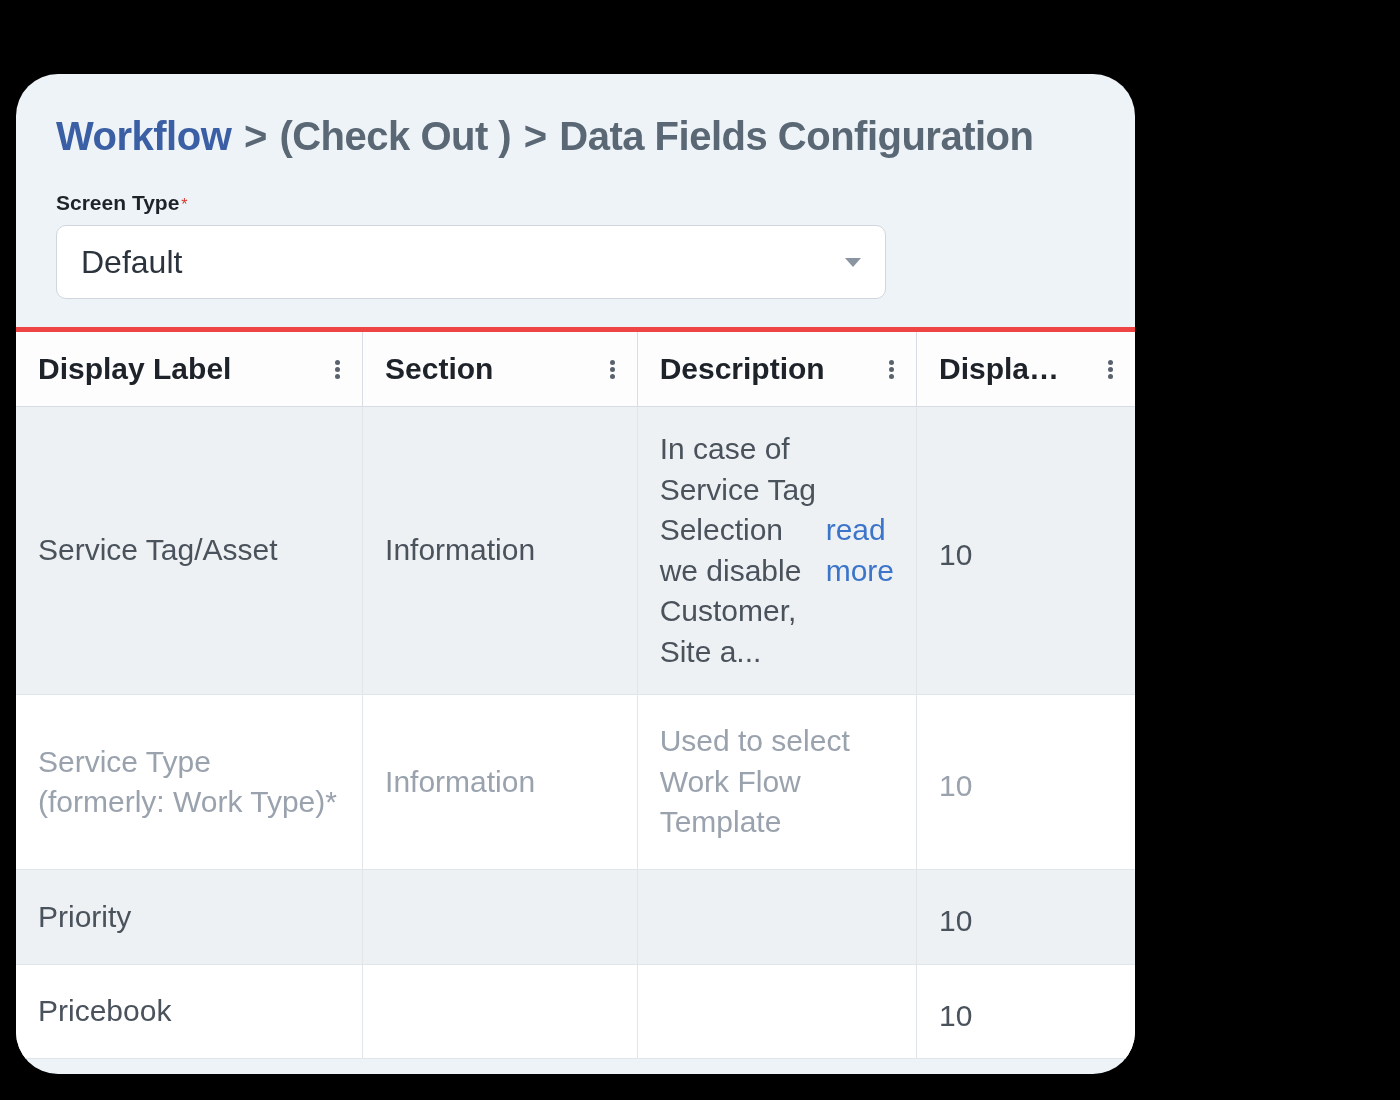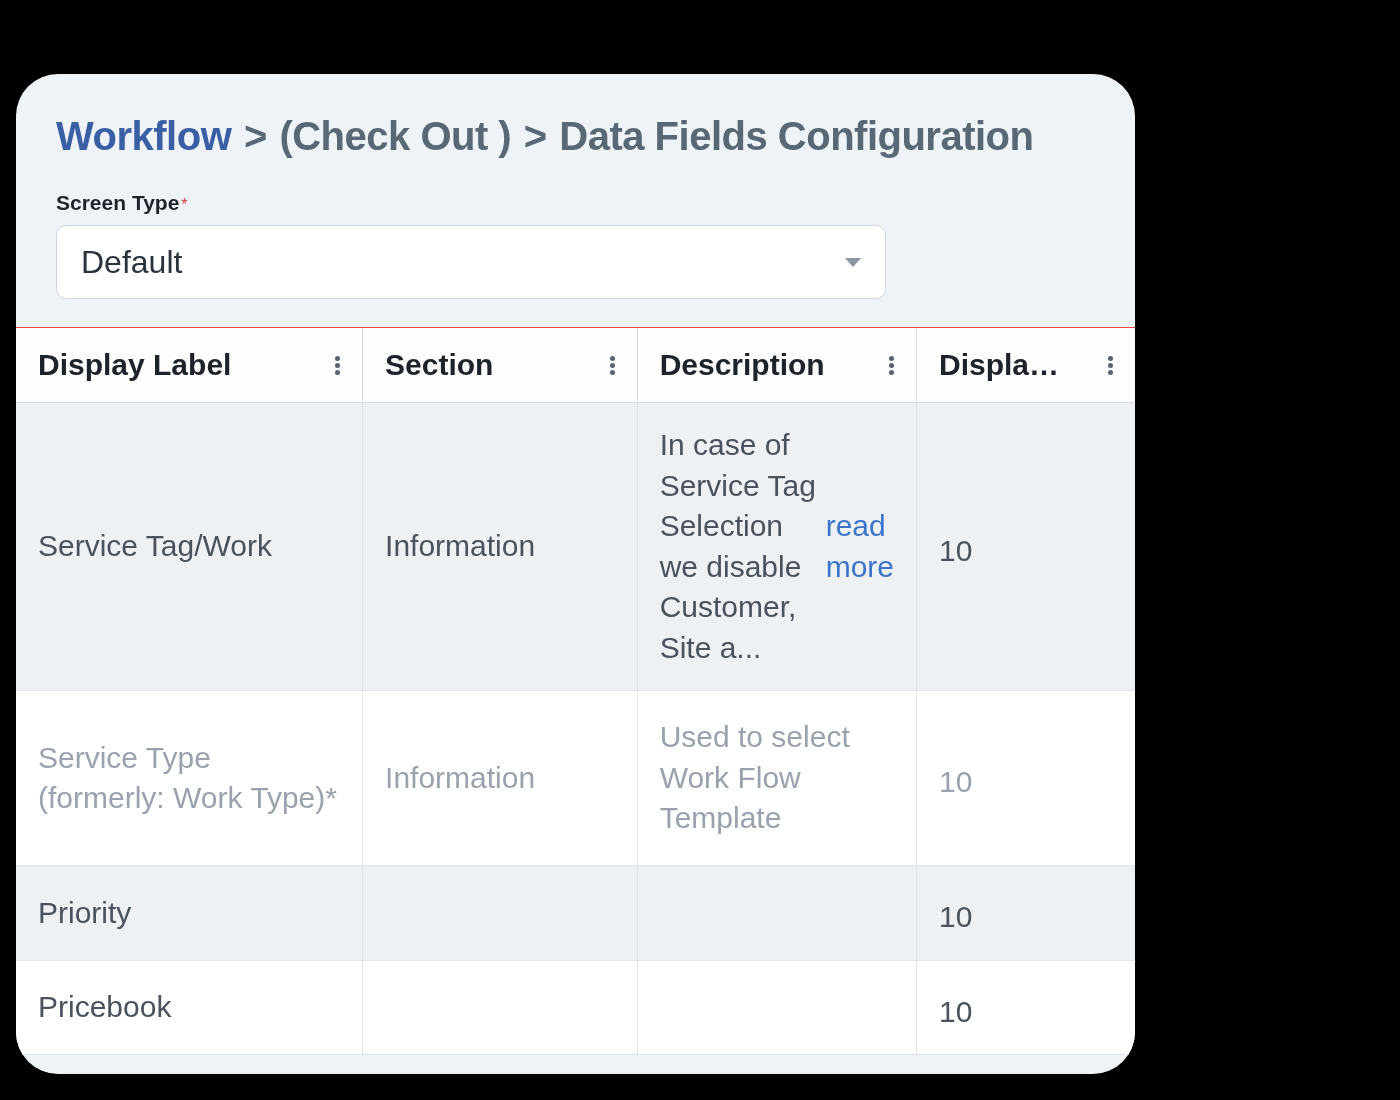--- a/index.html
+++ b/index.html
@@ -65,21 +65,21 @@
     cursor: pointer;
   }
   .select .caret {
     width: 0; height: 0;
     border-left: 8px solid transparent;
     border-right: 8px solid transparent;
     border-top: 9px solid #8a95a1;
   }
   .table {
     width: 100%;
-    border-top: 1px solid #ef4444;
+    border-top: 5px solid #ef4444;
   }
   .thead {
     display: flex;
     background: #fafbfc;
     border-bottom: 1px solid #d7dde3;
   }
   .th {
     display: flex;
     align-items: center;
     justify-content: space-between;
@@ -191,21 +191,21 @@
             <span></span>
             <span></span>
             <span></span>
           </span>
       </div>
     </div>
 
     <div class="tbody">
 
       <div class="tr row-0">
-        <div class="td col-0">Service Tag/Work</div>
+        <div class="td col-0">Service Tag/Asset</div>
         <div class="td col-1">Information</div>
         <div class="td col-2">
           <span>In case of Service Tag Selection we disable Customer, Site a... </span>
           <span class="readmore">read more</span>
         </div>
         <div class="td col-3">10</div>
       </div>
 
       <div class="tr row-1 muted alt">
         <div class="td col-0">Service Type (formerly: Work Type)*</div>

